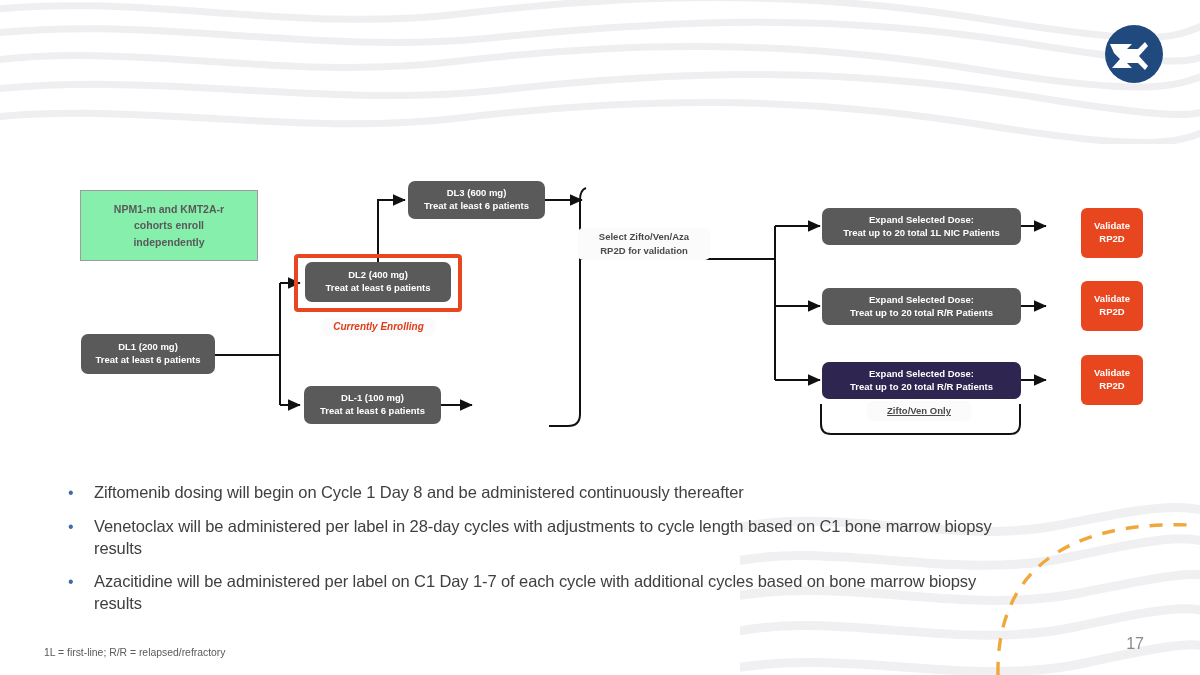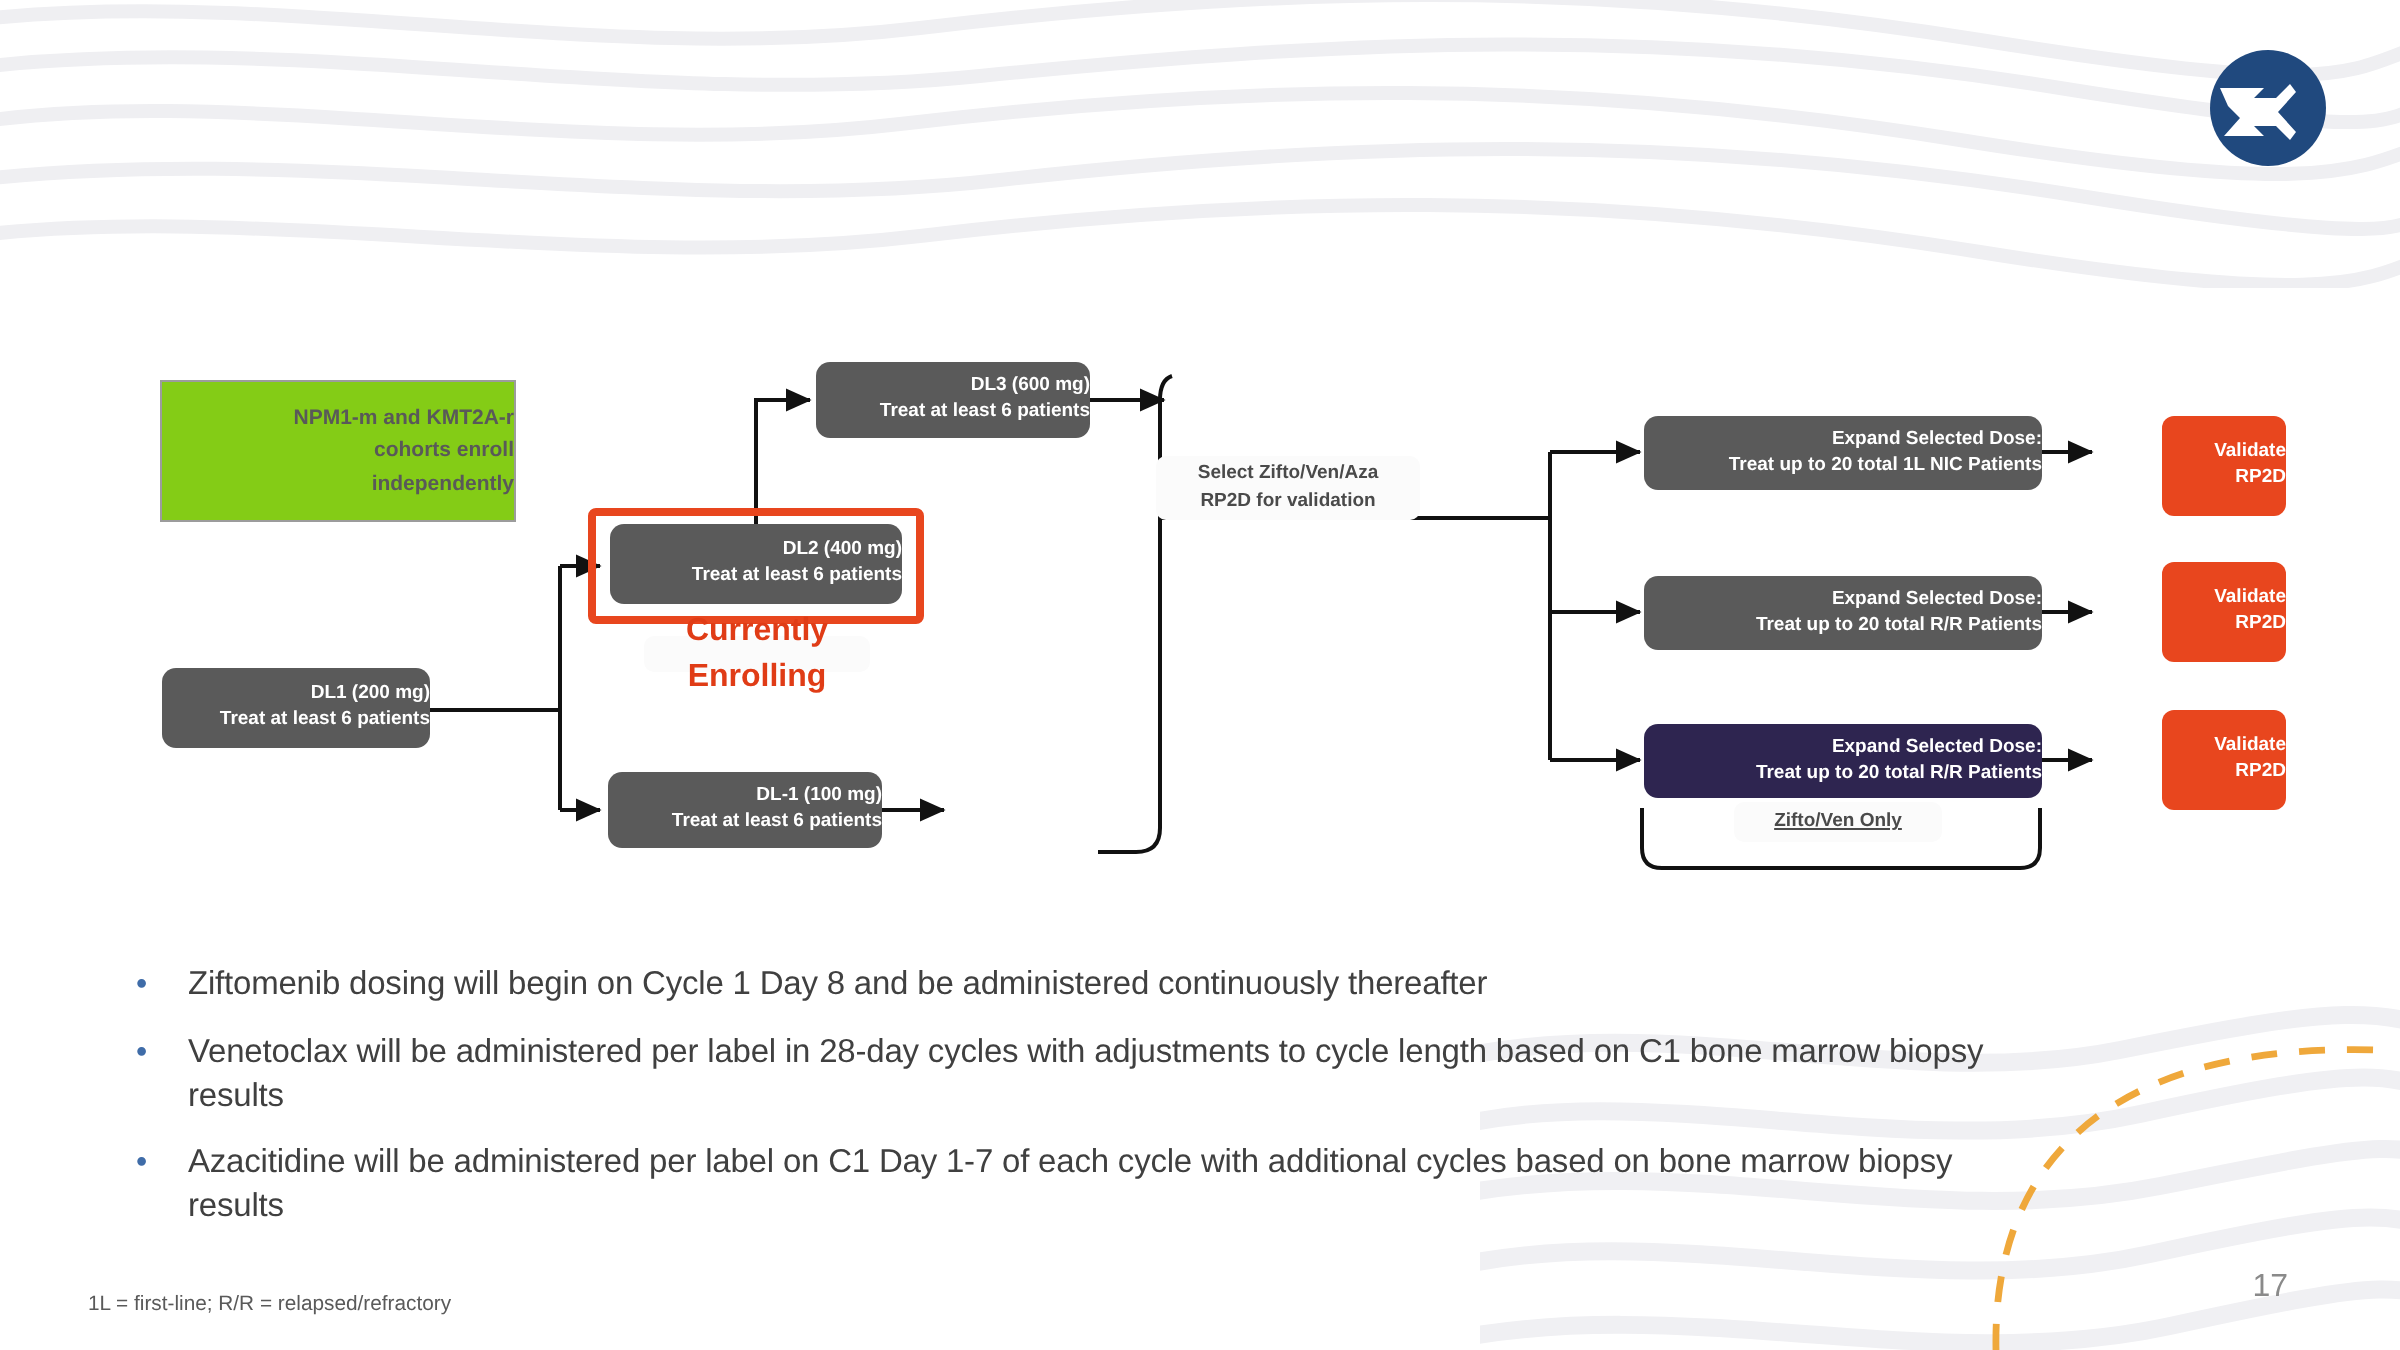--- a/index.html
+++ b/index.html
@@ -29,48 +29,48 @@
     position:absolute;left:68px;top:118px;
     font-size:22px;font-weight:bold;color:#1C9AD0;letter-spacing:-0.2px;
   }
 
   
   .diagram{position:absolute;left:0;top:0;width:1200px;height:675px;}
   .diagram svg{position:absolute;left:0;top:0;}
 
   .node{
     position:absolute;box-sizing:border-box;
-    display:flex;flex-direction:column;align-items:flex-end;justify-content:center;
+    display:flex;flex-direction:column;align-items:center;justify-content:center;
     text-align:center;color:#ffffff;font-weight:bold;
     border-radius:7px;
   }
   .node .l1{display:block;}
   .node .l2{display:block;}
 
   .node-gray{background:#5A5A5A;font-size:9.5px;line-height:1.35;}
   .node-purple{background:#2E2550;font-size:9.5px;line-height:1.35;}
   .node-orange{background:#E8461E;font-size:9.5px;line-height:1.35;border-radius:6px;margin-left:34px;}
 
   .node-plain{
-    background:#84cc16;border:1.5px solid #9C9C9C;border-radius:0;
+    background:#86efac;border:1.5px solid #9C9C9C;border-radius:0;
     color:#595959;font-size:10.5px;font-weight:bold;line-height:1.55;
   }
 
   .hl-box{
     position:absolute;box-sizing:border-box;
     border:4px solid #E8461E;border-radius:4px;background:transparent;
   }
 
   .tag{
     position:absolute;box-sizing:border-box;
     display:flex;align-items:center;justify-content:center;text-align:center;
     background:#FBFBFB;border-radius:5px;
     font-size:9.5px;font-weight:bold;line-height:1.45;color:#4A4A4A;
   }
-  .tag-red{color:#E03C16;font-size:16px;}
+  .tag-red{color:#E03C16;font-size:10px;font-style:italic;}
 
   
   .bullets{position:absolute;left:68px;top:482px;width:940px;}
   .bullet{
     display:flex;align-items:flex-start;margin-bottom:12px;
     color:#404040;font-size:16.5px;line-height:1.32;letter-spacing:-0.1px;
   }
   .bullet .dot{
     color:#3F6CA8;font-size:16px;line-height:1.32;
     width:26px;flex:0 0 26px;text-align:left;

